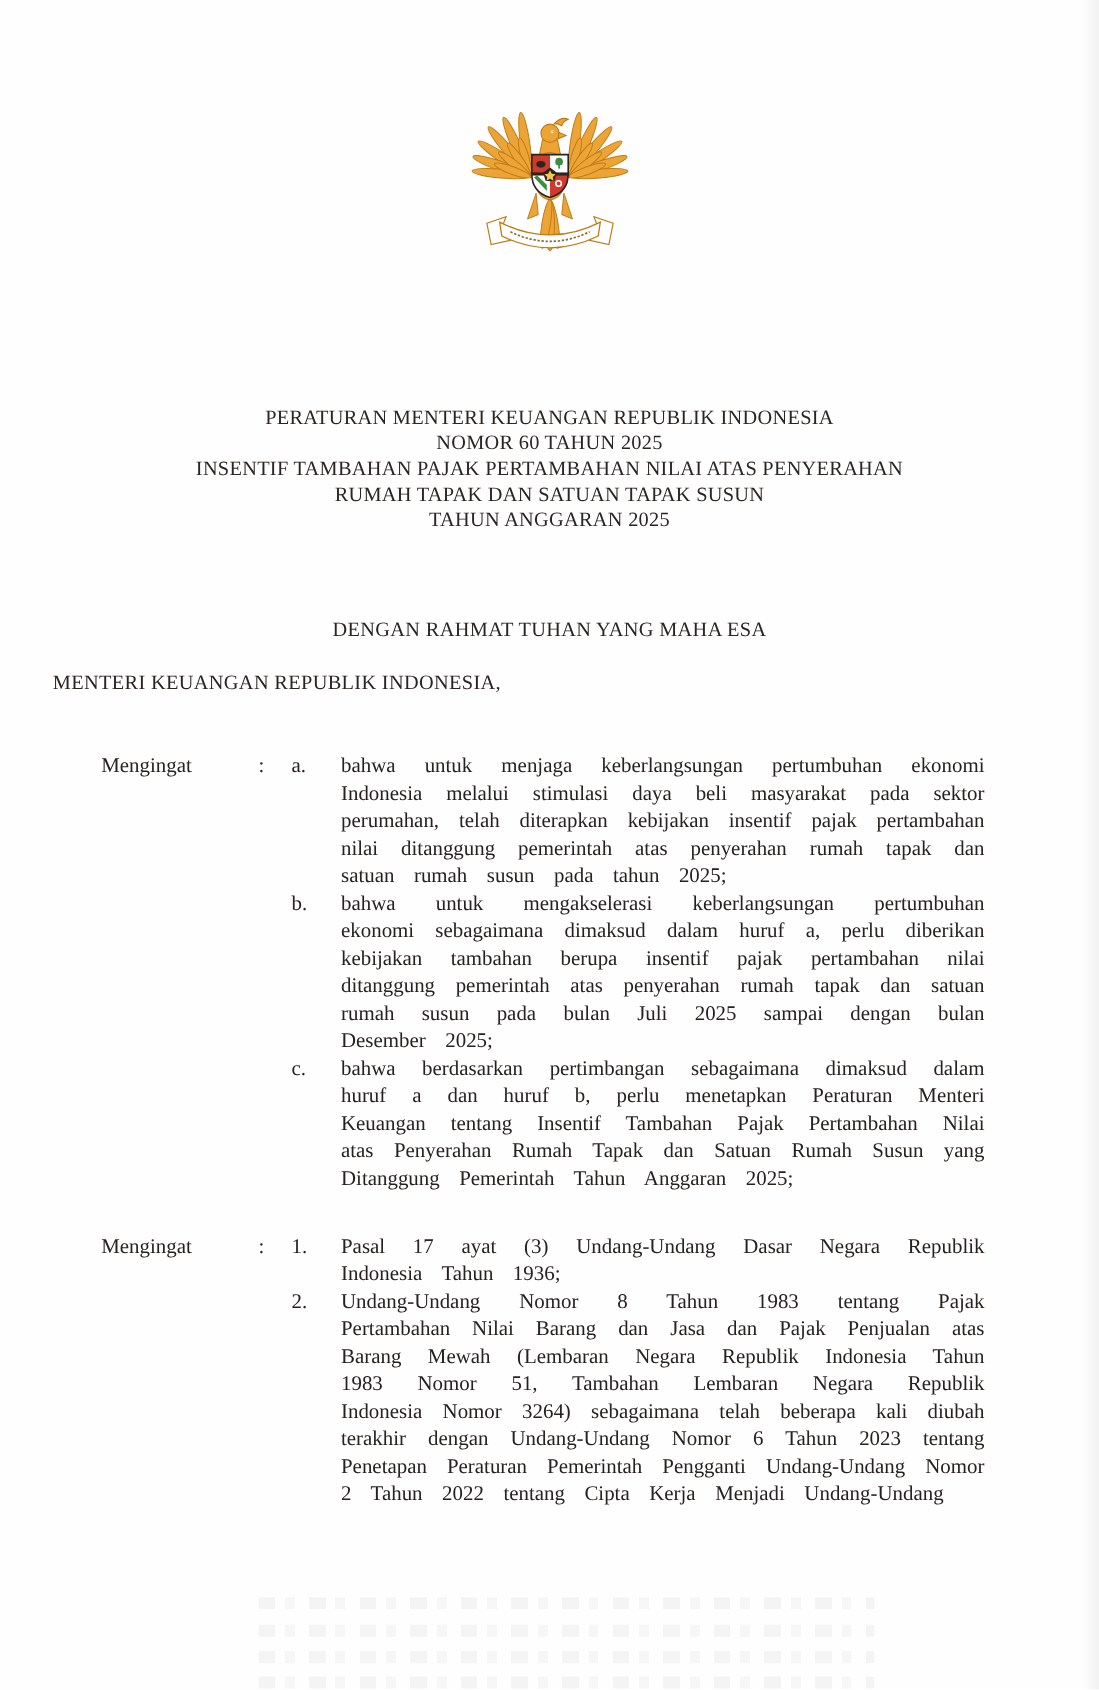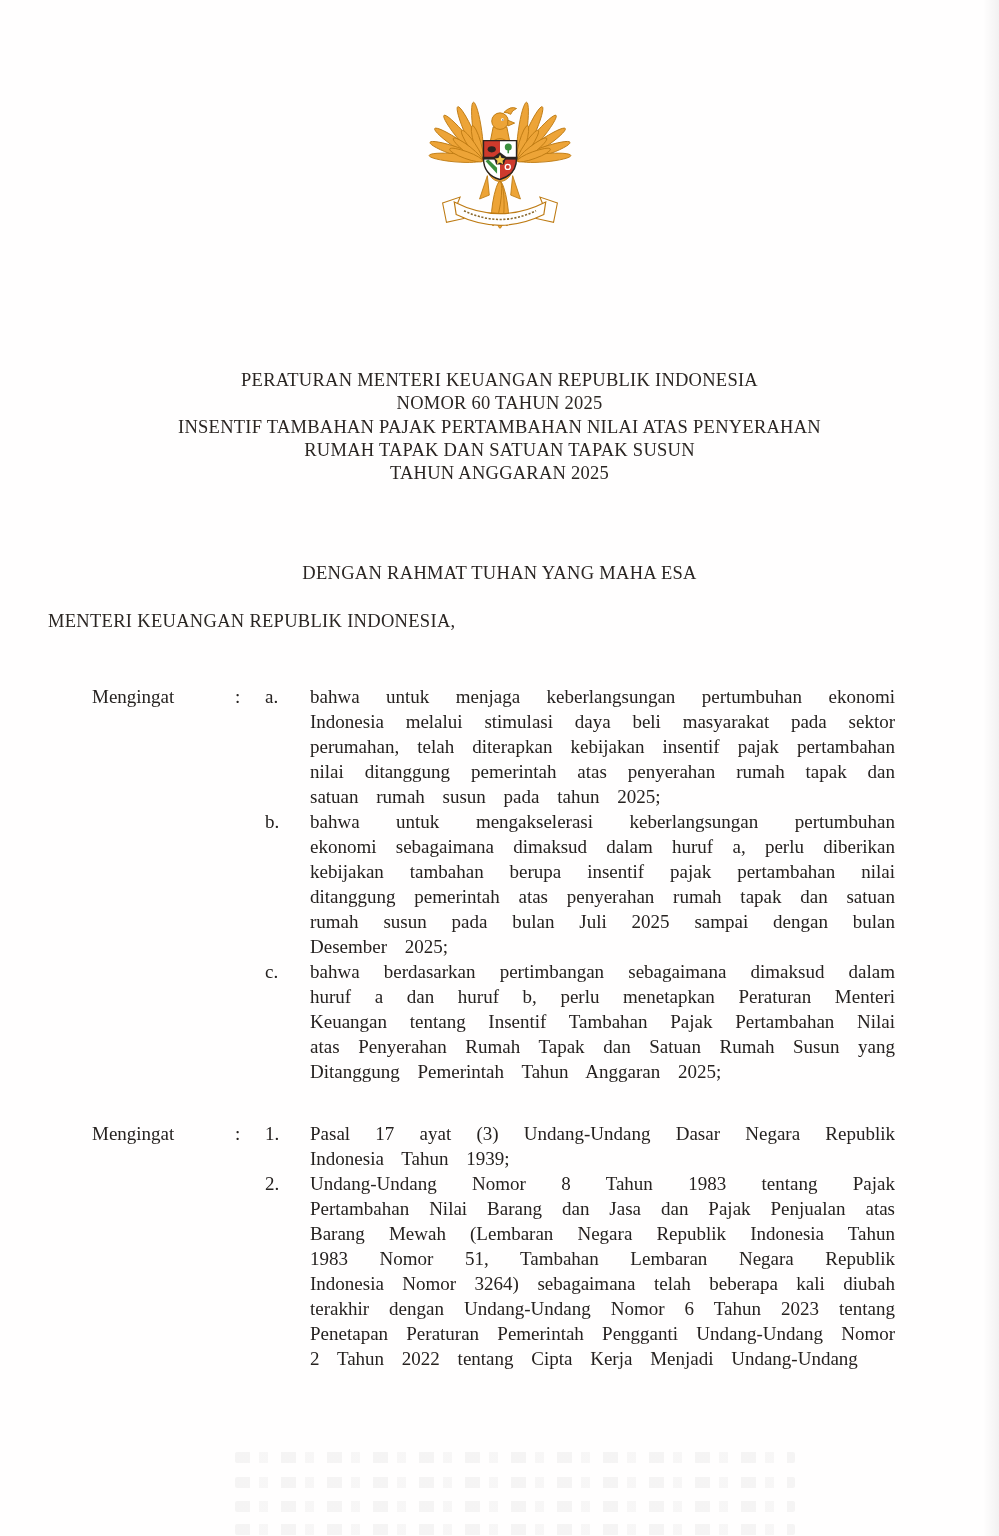--- a/index.html
+++ b/index.html
@@ -212,21 +212,21 @@
         </div>
       </div>
     </div>
 
     <div class="section">
       <div class="sec-label">Mengingat</div>
       <div class="sec-colon">:</div>
       <div class="sec-items">
         <div class="item">
           <div class="item-marker">1.</div>
-          <div class="item-text">Pasal 17 ayat (3) Undang-Undang Dasar Negara Republik Indonesia Tahun 1939;</div>
+          <div class="item-text">Pasal 17 ayat (3) Undang-Undang Dasar Negara Republik Indonesia Tahun 1936;</div>
         </div>
         <div class="item">
           <div class="item-marker">2.</div>
           <div class="item-text">Undang-Undang Nomor 8 Tahun 1983 tentang Pajak Pertambahan Nilai Barang dan Jasa dan Pajak Penjualan atas Barang Mewah (Lembaran Negara Republik Indonesia Tahun 1983 Nomor 51, Tambahan Lembaran Negara Republik Indonesia Nomor 3264) sebagaimana telah beberapa kali diubah terakhir dengan Undang-Undang Nomor 6 Tahun 2023 tentang Penetapan Peraturan Pemerintah Pengganti Undang-Undang Nomor 2 Tahun 2022 tentang Cipta Kerja Menjadi Undang-Undang</div>
         </div>
       </div>
     </div>
 
   </div>
 

